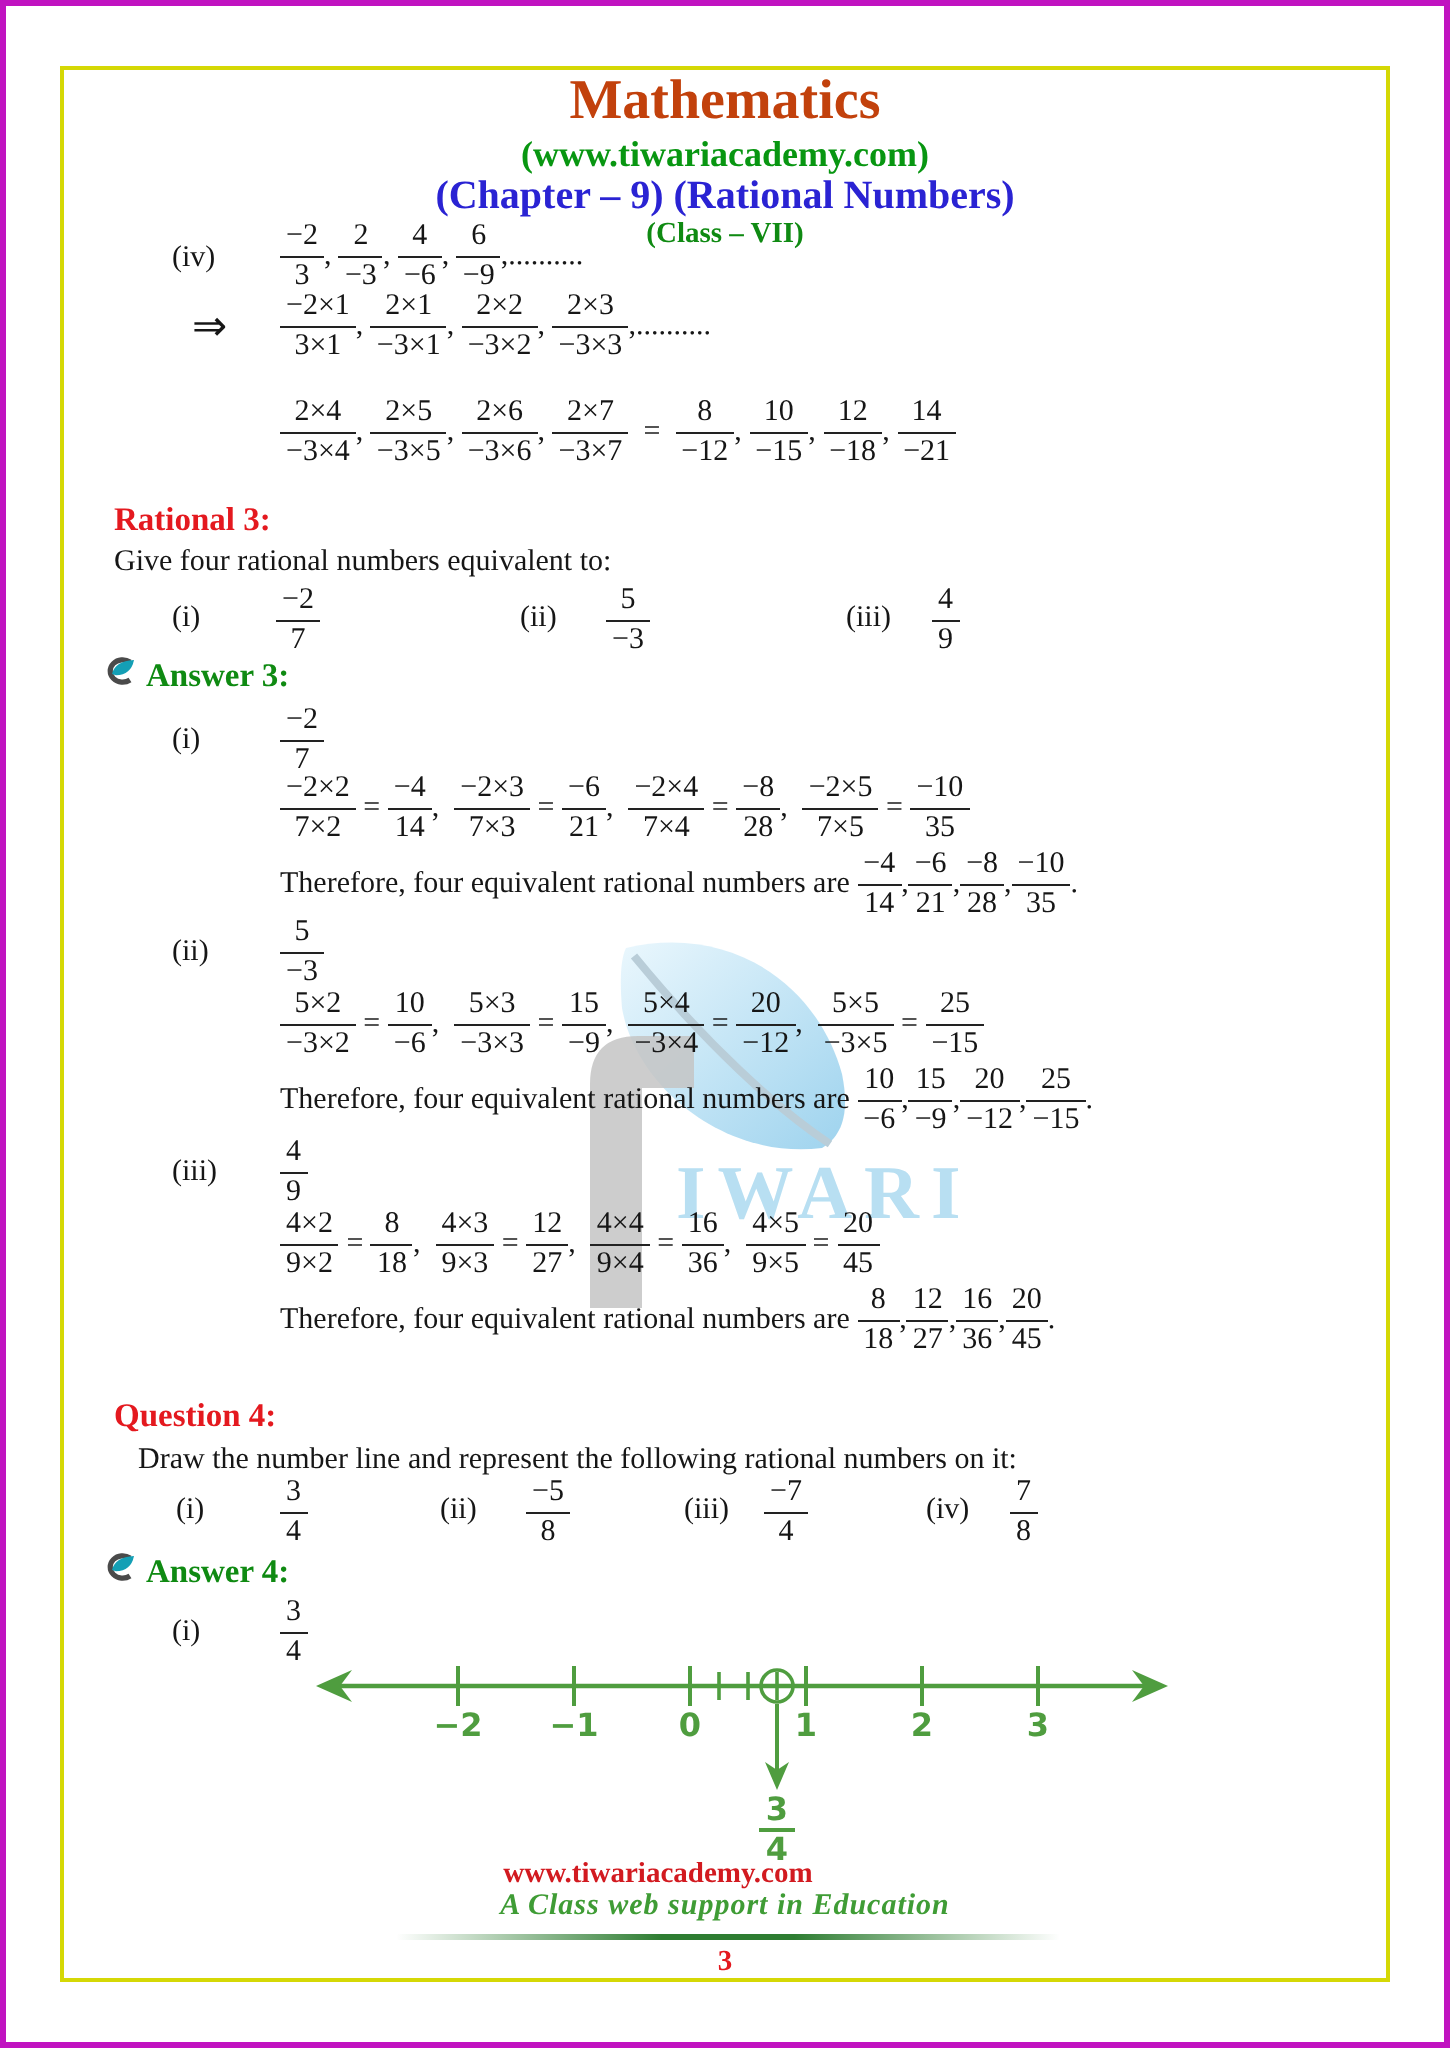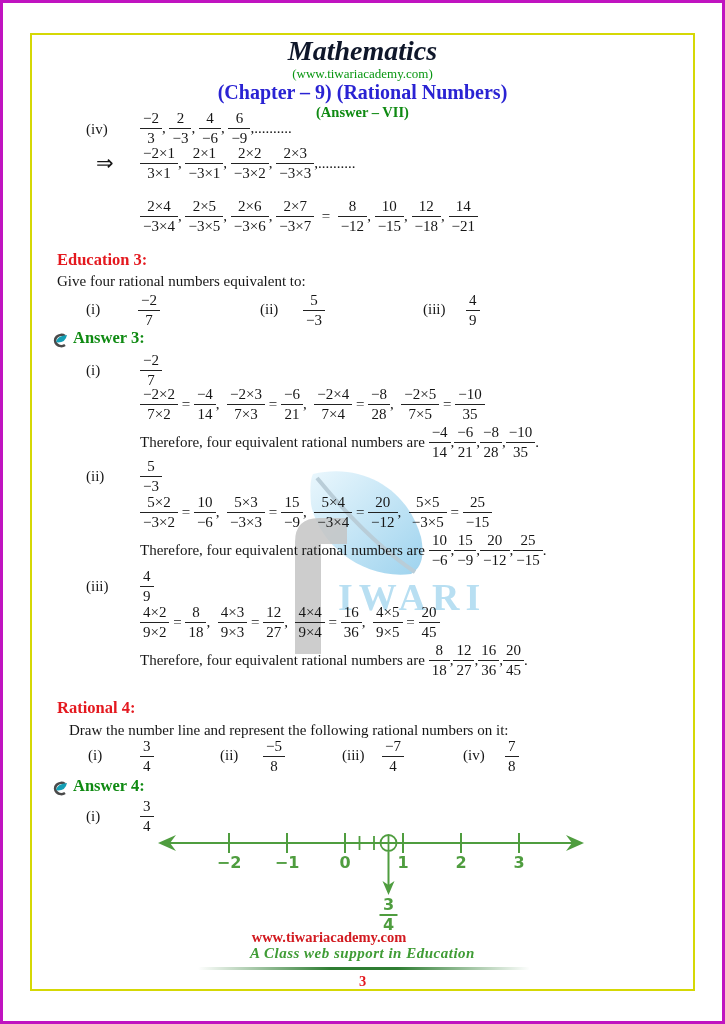--- a/index.html
+++ b/index.html
@@ -4,35 +4,35 @@
 <style>
   html,body{margin:0;padding:0;background:#ffffff;}
   .page{position:relative;width:725px;height:1024px;background:#ffffff;overflow:hidden;
         font-family:"Liberation Serif",serif;color:#161616;}
   .outer-border{position:absolute;inset:0;border:3px solid #c013c0;pointer-events:none;z-index:6;}
   .inner-border{position:absolute;left:30px;top:33px;width:665px;height:958px;
         border:2.5px solid #d5d805;box-sizing:border-box;z-index:0;}
   .abs{position:absolute;z-index:2;}
   
   .hdr{left:30px;top:36px;width:665px;text-align:center;}
-  .hdr-title{font-size:28px;font-weight:bold;font-style:italic;color:#0f172a;line-height:1.1;}
-  .hdr-site{font-size:13px;font-weight:normal;color:#089611;line-height:1.12;}
+  .hdr-title{font-size:28px;font-weight:bold;color:#c2410c;line-height:1.1;}
+  .hdr-site{font-size:18px;font-weight:bold;color:#089611;line-height:1.12;}
   .hdr-chapter{font-size:20px;font-weight:bold;color:#2a23d3;line-height:1.12;}
   .hdr-class{font-size:14.5px;font-weight:bold;color:#0f8a12;line-height:1.12;}
   
   .mathline{font-size:15px;white-space:pre;line-height:1;}
   .mathline .mtxt{display:inline-block;vertical-align:middle;}
   .frac{display:inline-block;vertical-align:middle;text-align:center;}
   .frac .num{display:block;padding:0 3px 1px;border-bottom:1.3px solid #222;line-height:1.12;}
   .frac .den{display:block;padding:1px 3px 0;line-height:1.12;}
   .text15{font-size:15px;line-height:1.2;}
   .ilabel{font-size:15px;}
   .arrow-sym{font-size:21px;line-height:1;}
   .qhead{font-size:16.5px;font-weight:bold;color:#e4191f;}
-  .ahead{font-size:16.5px;font-weight:bold;color:#0f8a12;display:flex;align-items:flex-end;gap:4px;}
+  .ahead{font-size:16.5px;font-weight:bold;color:#0f8a12;display:flex;align-items:flex-start;gap:4px;}
   
   .ftr-site{left:30px;top:929px;width:598px;text-align:center;font-size:14.5px;font-weight:bold;color:#d21a20;}
   .ftr-tag{left:30px;top:945px;width:665px;text-align:center;font-size:15px;font-weight:bold;font-style:italic;color:#3f9c35;letter-spacing:.5px;}
   .ftr-divider{left:198px;top:967px;width:332px;height:3px;border-radius:2px;
         background:linear-gradient(90deg,rgba(46,125,50,0) 0%,#2e7d32 40%,#2e7d32 60%,rgba(46,125,50,0) 100%);}
   .ftr-page{left:30px;top:973px;width:665px;text-align:center;font-size:14.5px;font-weight:bold;color:#e4191f;}
   
   .watermark{position:absolute;left:283px;top:462px;width:180px;height:230px;z-index:1;pointer-events:none;}
   .wm-text1{position:absolute;left:55px;top:116px;font-family:"Liberation Serif",serif;font-weight:bold;
         font-size:38px;color:#b8dff2;letter-spacing:6px;line-height:1;}
@@ -59,30 +59,30 @@
       <path d="M34 16 C70 60 105 92 132 110" stroke="#b9cdd8" stroke-width="4" fill="none"></path>
       <path d="M12 192 L12 80 Q12 56 36 56 L64 56 L64 82 L38 82 L38 192 Z" fill="#c4c4c4" opacity="0.85"></path>
     </svg>
     <div class="wm-text1">IWARI</div>
   </div>
 
   <div class="abs hdr">
     <div class="hdr-title">Mathematics</div>
     <div class="hdr-site">(www.tiwariacademy.com)</div>
     <div class="hdr-chapter">(Chapter – 9) (Rational Numbers)</div>
-    <div class="hdr-class">(Answer – VII)</div>
+    <div class="hdr-class">(Class – VII)</div>
   </div>
 
   <span class="abs ilabel" style="left:86px;top:121px;">(iv)</span>
   <div class="abs mathline" style="left:140px;top:110px;"><span class="frac"><span class="num">−2</span><span class="den">3</span></span><span class="mtxt">, </span><span class="frac"><span class="num">2</span><span class="den">−3</span></span><span class="mtxt">, </span><span class="frac"><span class="num">4</span><span class="den">−6</span></span><span class="mtxt">, </span><span class="frac"><span class="num">6</span><span class="den">−9</span></span><span class="mtxt">,..........</span></div>
   <span class="abs arrow-sym" style="left:96px;top:153px;">⇒</span>
   <div class="abs mathline" style="left:140px;top:145px;"><span class="frac"><span class="num">−2×1</span><span class="den">3×1</span></span><span class="mtxt">, </span><span class="frac"><span class="num">2×1</span><span class="den">−3×1</span></span><span class="mtxt">, </span><span class="frac"><span class="num">2×2</span><span class="den">−3×2</span></span><span class="mtxt">, </span><span class="frac"><span class="num">2×3</span><span class="den">−3×3</span></span><span class="mtxt">,..........</span></div>
   <div class="abs mathline" style="left:140px;top:198px;"><span class="frac"><span class="num">2×4</span><span class="den">−3×4</span></span><span class="mtxt">, </span><span class="frac"><span class="num">2×5</span><span class="den">−3×5</span></span><span class="mtxt">, </span><span class="frac"><span class="num">2×6</span><span class="den">−3×6</span></span><span class="mtxt">, </span><span class="frac"><span class="num">2×7</span><span class="den">−3×7</span></span><span class="mtxt">  =  </span><span class="frac"><span class="num">8</span><span class="den">−12</span></span><span class="mtxt">, </span><span class="frac"><span class="num">10</span><span class="den">−15</span></span><span class="mtxt">, </span><span class="frac"><span class="num">12</span><span class="den">−18</span></span><span class="mtxt">, </span><span class="frac"><span class="num">14</span><span class="den">−21</span></span></div>
 
-  <div class="abs qhead" style="left:57px;top:250px;">Education 3:</div>
+  <div class="abs qhead" style="left:57px;top:250px;">Rational 3:</div>
   <div class="abs text15" style="left:57px;top:272px;">Give four rational numbers equivalent to:</div>
   <span class="abs ilabel" style="left:86px;top:301px;">(i)</span>
   <div class="abs mathline" style="left:138px;top:292px;"><span class="frac"><span class="num">−2</span><span class="den">7</span></span></div>
   <span class="abs ilabel" style="left:260px;top:301px;">(ii)</span>
   <div class="abs mathline" style="left:303px;top:292px;"><span class="frac"><span class="num">5</span><span class="den">−3</span></span></div>
   <span class="abs ilabel" style="left:423px;top:301px;">(iii)</span>
   <div class="abs mathline" style="left:466px;top:292px;"><span class="frac"><span class="num">4</span><span class="den">9</span></span></div>
 
   <div class="abs ahead" style="left:50px;top:328px;">
     <svg class="logo-icon" width="19" height="15" viewBox="0 0 19 15">
@@ -100,21 +100,21 @@
   <span class="abs ilabel" style="left:86px;top:468px;">(ii)</span>
   <div class="abs mathline" style="left:140px;top:458px;"><span class="frac"><span class="num">5</span><span class="den">−3</span></span></div>
   <div class="abs mathline" style="left:140px;top:494px;"><span class="frac"><span class="num">5×2</span><span class="den">−3×2</span></span><span class="mtxt"> = </span><span class="frac"><span class="num">10</span><span class="den">−6</span></span><span class="mtxt">,  </span><span class="frac"><span class="num">5×3</span><span class="den">−3×3</span></span><span class="mtxt"> = </span><span class="frac"><span class="num">15</span><span class="den">−9</span></span><span class="mtxt">,  </span><span class="frac"><span class="num">5×4</span><span class="den">−3×4</span></span><span class="mtxt"> = </span><span class="frac"><span class="num">20</span><span class="den">−12</span></span><span class="mtxt">,  </span><span class="frac"><span class="num">5×5</span><span class="den">−3×5</span></span><span class="mtxt"> = </span><span class="frac"><span class="num">25</span><span class="den">−15</span></span></div>
   <div class="abs mathline" style="left:140px;top:532px;"><span class="mtxt">Therefore, four equivalent rational numbers are </span><span class="frac"><span class="num">10</span><span class="den">−6</span></span><span class="mtxt">,</span><span class="frac"><span class="num">15</span><span class="den">−9</span></span><span class="mtxt">,</span><span class="frac"><span class="num">20</span><span class="den">−12</span></span><span class="mtxt">,</span><span class="frac"><span class="num">25</span><span class="den">−15</span></span><span class="mtxt">.</span></div>
 
   <span class="abs ilabel" style="left:86px;top:578px;">(iii)</span>
   <div class="abs mathline" style="left:140px;top:568px;"><span class="frac"><span class="num">4</span><span class="den">9</span></span></div>
   <div class="abs mathline" style="left:140px;top:604px;"><span class="frac"><span class="num">4×2</span><span class="den">9×2</span></span><span class="mtxt"> = </span><span class="frac"><span class="num">8</span><span class="den">18</span></span><span class="mtxt">,  </span><span class="frac"><span class="num">4×3</span><span class="den">9×3</span></span><span class="mtxt"> = </span><span class="frac"><span class="num">12</span><span class="den">27</span></span><span class="mtxt">,  </span><span class="frac"><span class="num">4×4</span><span class="den">9×4</span></span><span class="mtxt"> = </span><span class="frac"><span class="num">16</span><span class="den">36</span></span><span class="mtxt">,  </span><span class="frac"><span class="num">4×5</span><span class="den">9×5</span></span><span class="mtxt"> = </span><span class="frac"><span class="num">20</span><span class="den">45</span></span></div>
   <div class="abs mathline" style="left:140px;top:642px;"><span class="mtxt">Therefore, four equivalent rational numbers are </span><span class="frac"><span class="num">8</span><span class="den">18</span></span><span class="mtxt">,</span><span class="frac"><span class="num">12</span><span class="den">27</span></span><span class="mtxt">,</span><span class="frac"><span class="num">16</span><span class="den">36</span></span><span class="mtxt">,</span><span class="frac"><span class="num">20</span><span class="den">45</span></span><span class="mtxt">.</span></div>
 
-  <div class="abs qhead" style="left:57px;top:698px;">Rational 4:</div>
+  <div class="abs qhead" style="left:57px;top:698px;">Question 4:</div>
   <div class="abs text15" style="left:69px;top:721px;">Draw the number line and represent the following rational numbers on it:</div>
   <span class="abs ilabel" style="left:88px;top:747px;">(i)</span>
   <div class="abs mathline" style="left:140px;top:738px;"><span class="frac"><span class="num">3</span><span class="den">4</span></span></div>
   <span class="abs ilabel" style="left:220px;top:747px;">(ii)</span>
   <div class="abs mathline" style="left:263px;top:738px;"><span class="frac"><span class="num">−5</span><span class="den">8</span></span></div>
   <span class="abs ilabel" style="left:342px;top:747px;">(iii)</span>
   <div class="abs mathline" style="left:382px;top:738px;"><span class="frac"><span class="num">−7</span><span class="den">4</span></span></div>
   <span class="abs ilabel" style="left:463px;top:747px;">(iv)</span>
   <div class="abs mathline" style="left:505px;top:738px;"><span class="frac"><span class="num">7</span><span class="den">8</span></span></div>
 

